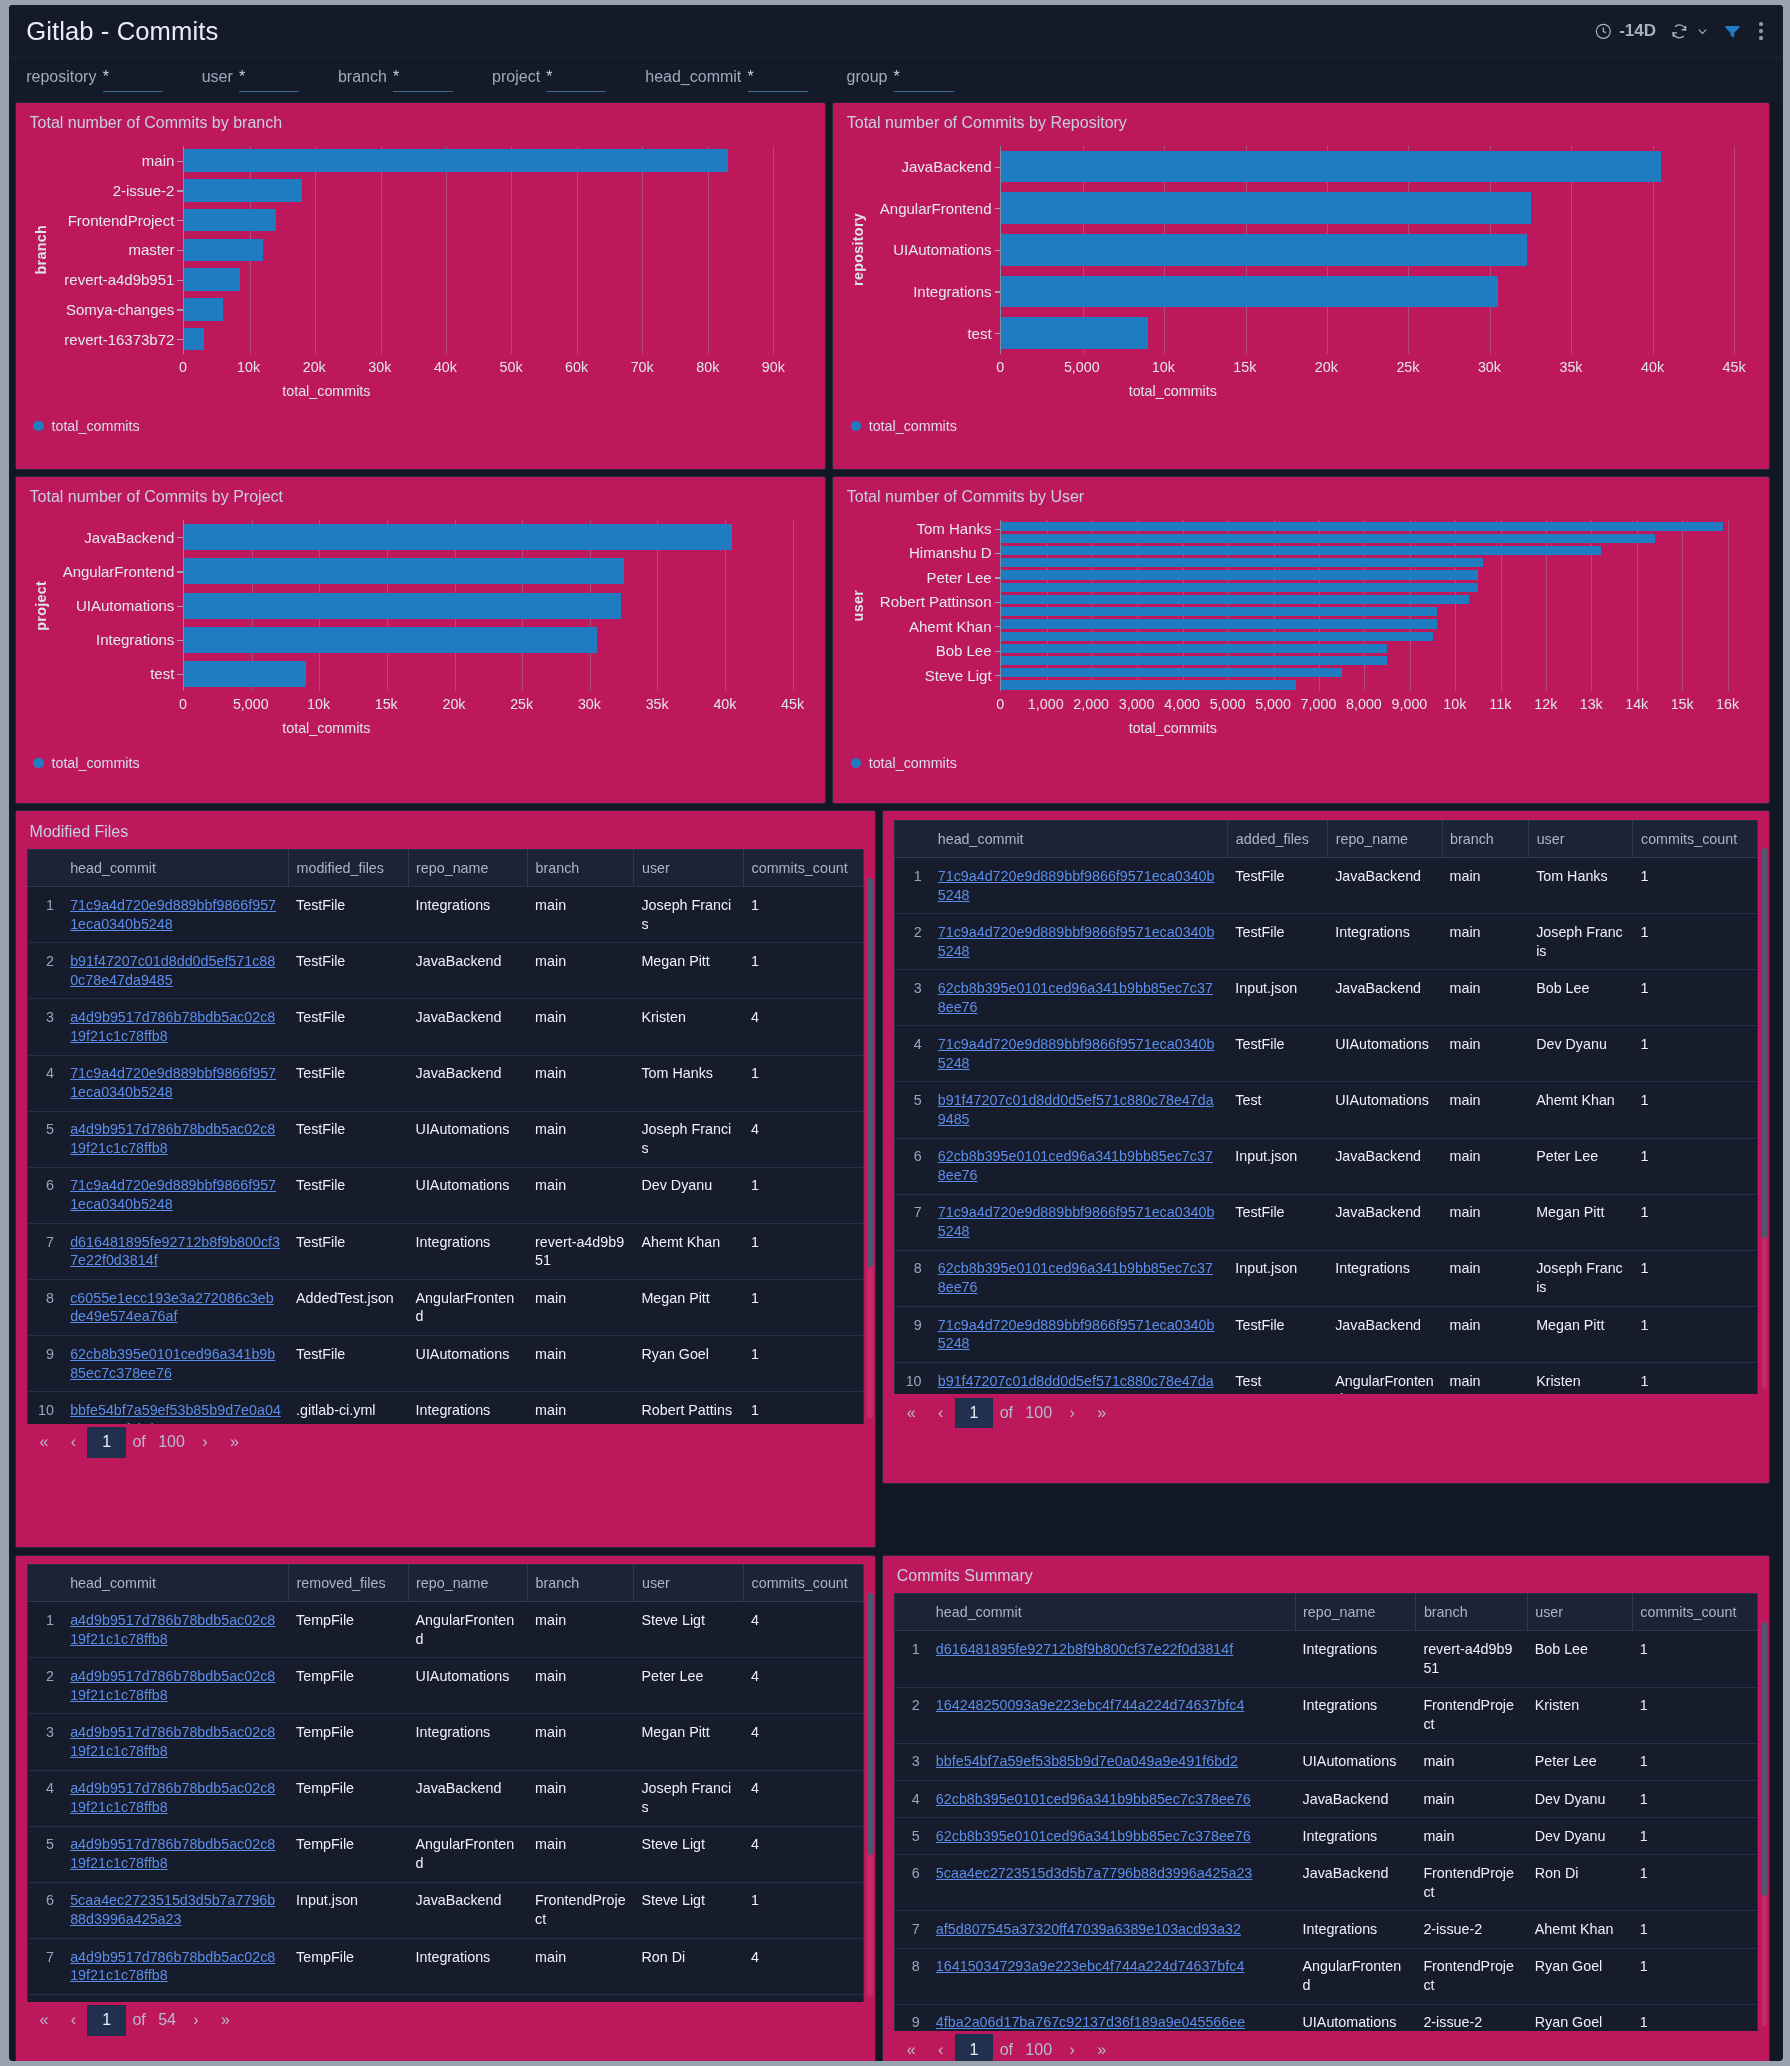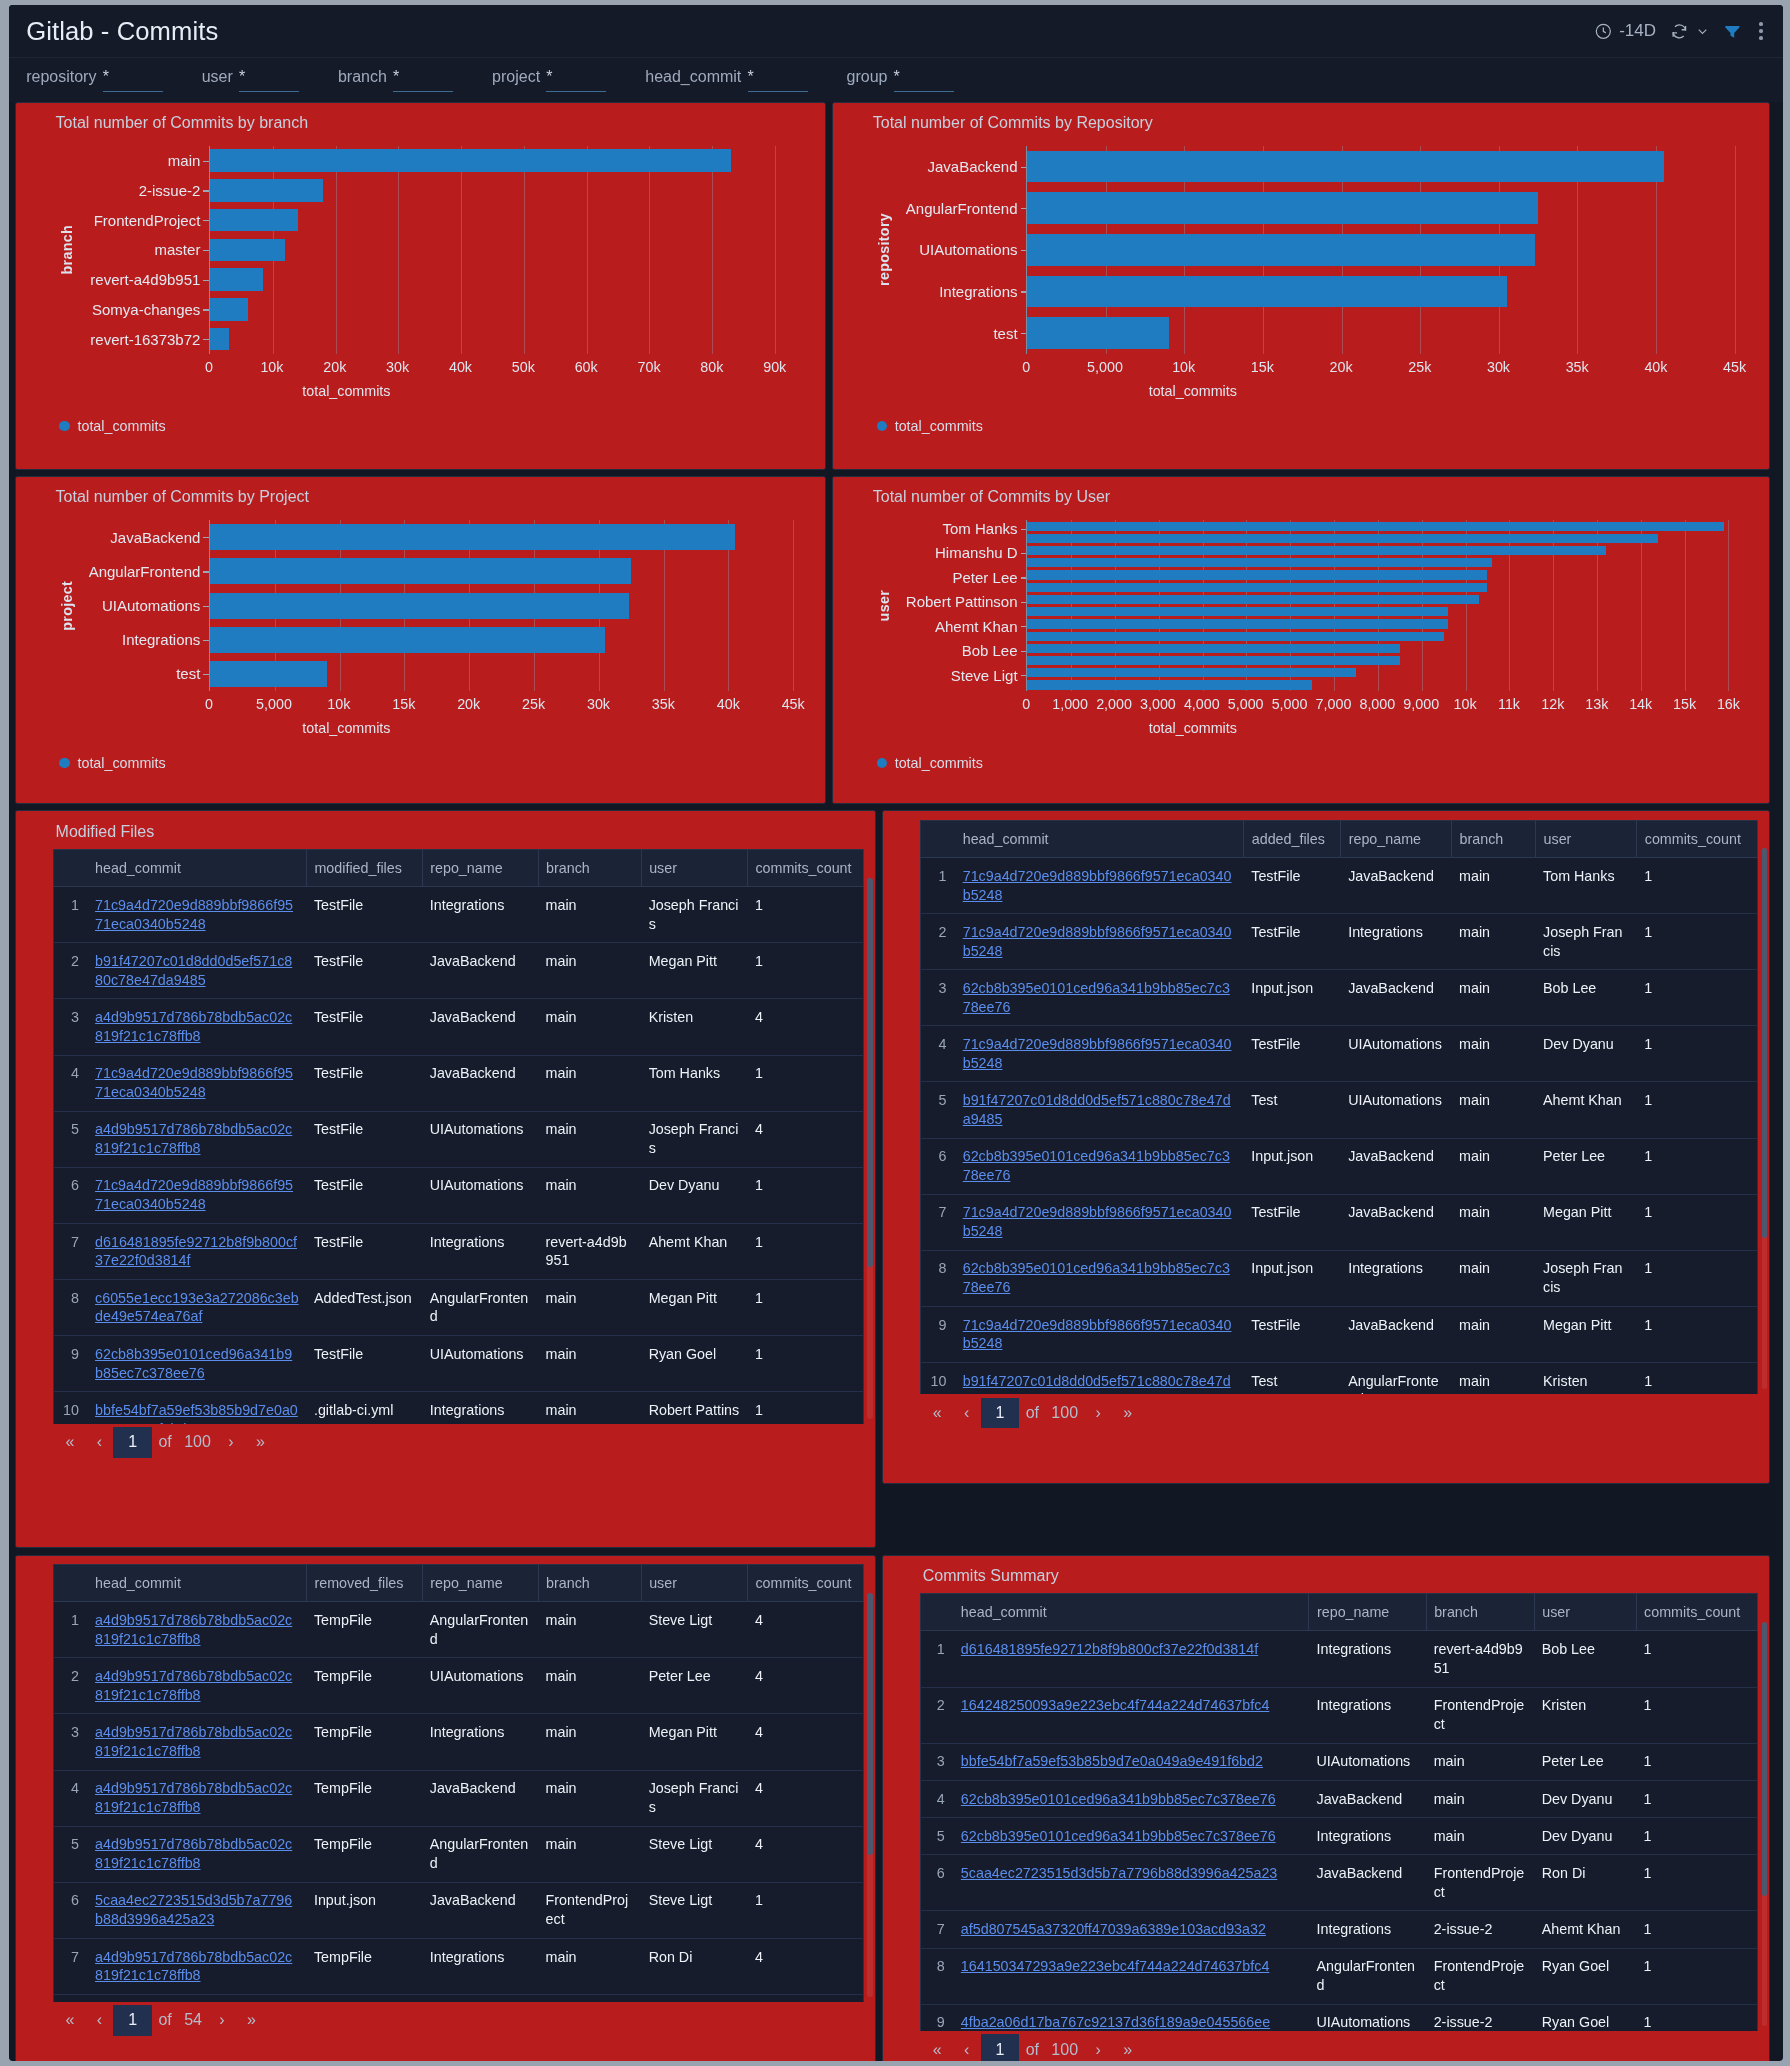--- a/index.html
+++ b/index.html
@@ -25,20 +25,21 @@
     padding: 0 16px 0 17.5px;
     position: relative;
   }
   .dash-title {
     font-size: 25.6px; color: #e8edf5; font-weight: 400;
     letter-spacing: 0.1px;
   }
   .topright {
     margin-left: auto; display: flex; align-items: center; gap: 13.7px;
     color: #a7b2c2;
+    font-weight: bold;
   }
   .tr-item { display: flex; align-items: center; gap: 6.2px; font-size: 17px; }
   .tr-item svg { display: block; }
   .kebab { display: flex; flex-direction: column; gap: 3.1px; padding: 0 3.7px; }
   .kebab i { width: 3.7px; height: 3.7px; border-radius: 50%; background: #8d99ab; display: block; }
 
   
   .varbar {
     height: 45px;
     background: #141a28;
@@ -55,25 +56,24 @@
     font-size: 16px; color: #c9d3e0;
     min-width: 60px;
     border-bottom: 1.9px solid #3d6c93;
     padding-bottom: 6.2px; line-height: 1;
   }
 
   
   .grid { padding: 0 6.2px 6.2px 6.2px; }
   .row { display: flex; gap: 6.2px; margin-bottom: 6.2px; }
   .panel {
-    background: #b91c1c;
+    background: #be185d;
     border: 0.6px solid #232b3d;
     border-radius: 2.5px;
     position: relative;
-    padding-left: 26px;
   }
   .panel-title {
     font-size: 16px; color: #c6d0de;
     padding: 11.2px 0 0 13.7px;
   }
 
   
   .chart-wrap { position: relative; padding: 13.7px 18.7px 0 13.7px; }
   .chart {
     display: grid;

